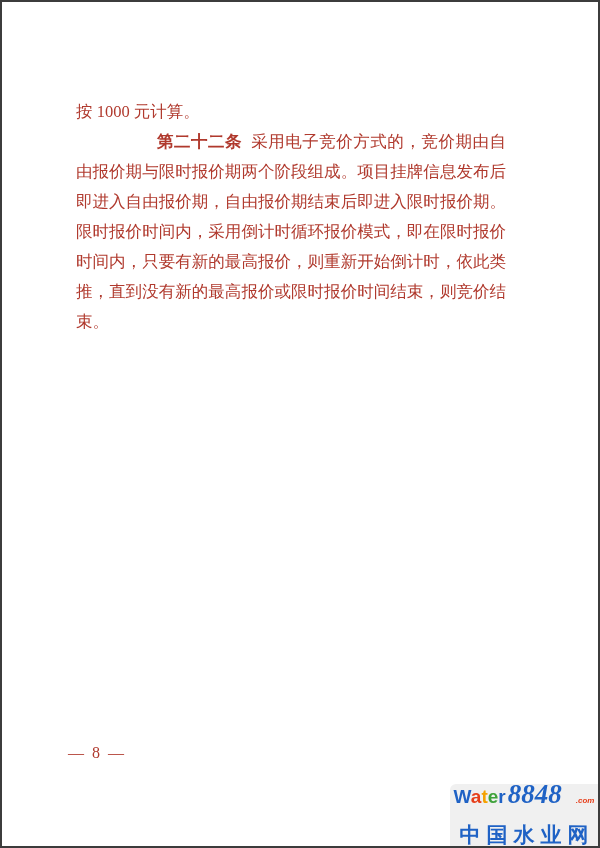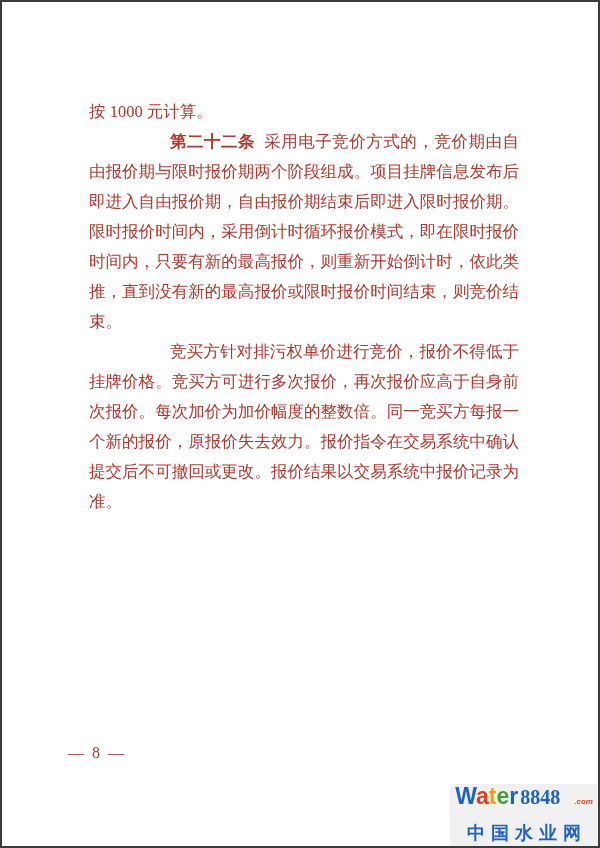--- a/index.html
+++ b/index.html
@@ -16,21 +16,21 @@
     overflow:hidden;
   }
   .page{
     position:absolute;inset:0;
     border:2px solid var(--frame);
     box-sizing:border-box;
     background:#fff;
   }
   .content{
     position:absolute;
-    left:87px;top:95px;width:430px;
+    left:74px;top:95px;width:430px;
     color:var(--ink);
     font-size:16.5px;
     line-height:30px;
   }
   .continuation{
     margin:0;
     text-align:left;
   }
   .section-heading{
     margin:0;
@@ -70,56 +70,56 @@
     justify-content:center;
     font-family:"Liberation Sans","DejaVu Sans",sans-serif;
   }
   .brand-line{
     display:flex;
     align-items:baseline;
     line-height:1;
   }
   .brand-word{
     font-weight:bold;
-    font-size:23px;
+    font-size:19px;
     letter-spacing:0px;
   }
   .brand-number{
-    font-size:20px;
+    font-style:italic;
+    font-size:27px;
     font-weight:bold;
     font-family:"Liberation Serif","DejaVu Serif",serif;
     margin-left:2px;
   }
   .brand-tld{
     font-size:8px;
     font-weight:bold;
     margin-left:14px;
     font-style:italic;
   }
   .brand-subtitle{
     font-weight:bold;
-    font-size:18px;
+    font-size:21px;
     letter-spacing:6px;
     margin-top:13px;
     text-indent:6px;
   }
 </style>
 </head>
 <body>
 
 <div class="page">
 
   <div class="content">
 
     <p class="continuation">按 1000 元计算。</p>
 
 
     <p class="para"><b class="lead">第二十二条</b><span>采用电子竞价方式的，竞价期由自由报价期与限时报价期两个阶段组成。项目挂牌信息发布后即进入自由报价期，自由报价期结束后即进入限时报价期。限时报价时间内，采用倒计时循环报价模式，即在限时报价时间内，只要有新的最高报价，则重新开始倒计时，依此类推，直到没有新的最高报价或限时报价时间结束，则竞价结束。</span></p>
 
-    <p class="para"><b class="lead"></b><span>竞买方针对排污权单价进行竞价，报价不得低于挂牌价格。竞买方可进行多次报价，再次报价应高于自身前次报价。每次加价为加价幅度的整数倍。同一竞买方每报一个新的报价，原报价失去效力。报价指令在交易系统中确认提交后不可撤回或更改。报价结果以交易系统中报价记录为准。</span></p>
 
 
 
   </div>
 
   <div class="page-number">— 8 —</div>
 
   <div class="watermark">
     <div class="brand-line">
       <span class="brand-word"><span style="color: rgb(31, 98, 197);">W</span><span style="color: rgb(230, 62, 26);">a</span><span style="color: rgb(244, 162, 0);">t</span><span style="color: rgb(62, 162, 58);">e</span><span style="color: rgb(31, 98, 197);">r</span></span>

